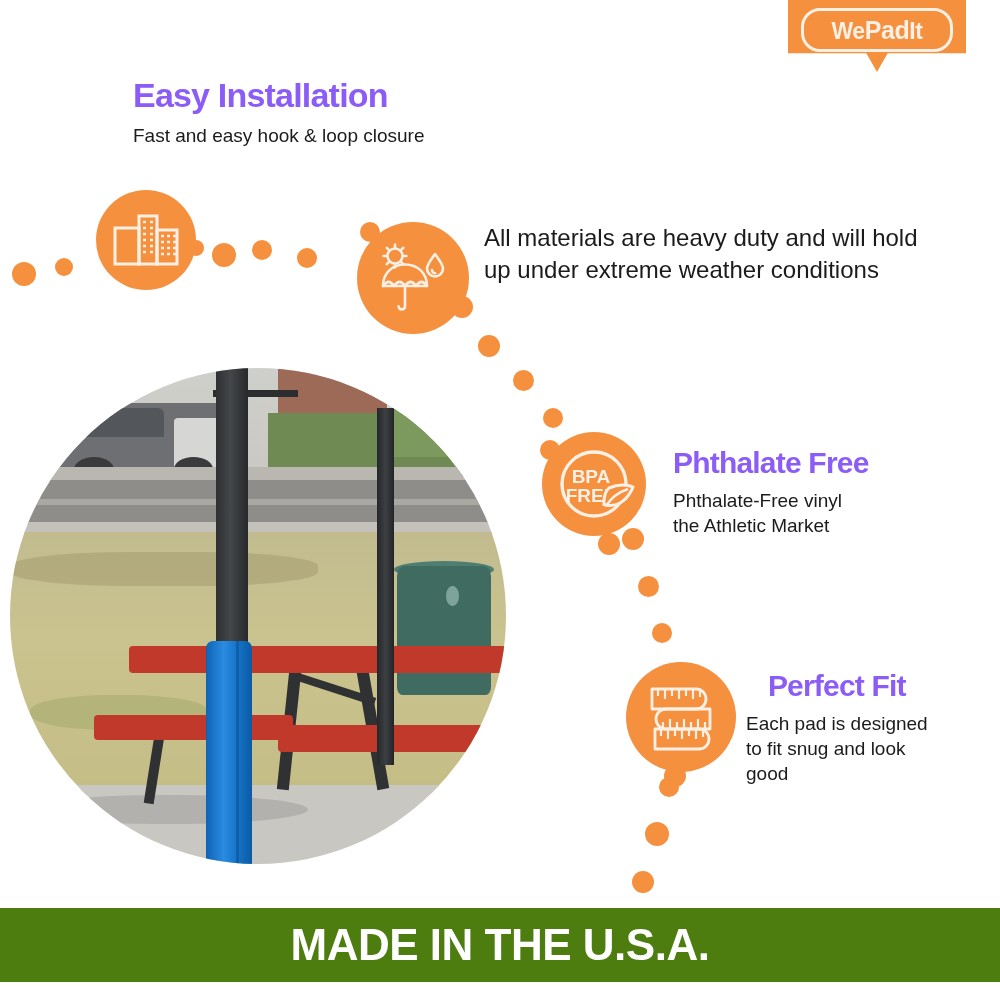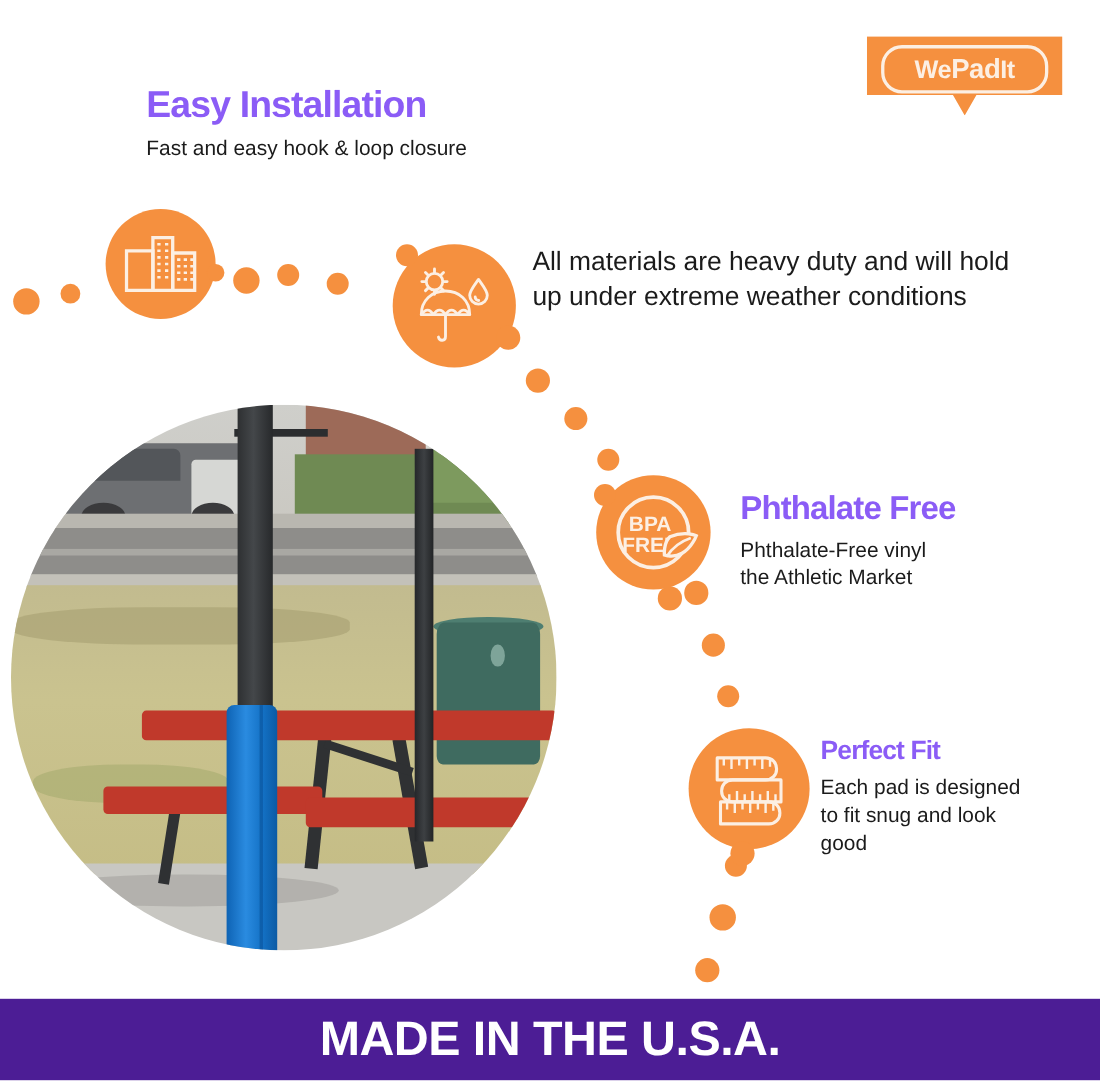--- a/index.html
+++ b/index.html
@@ -22,21 +22,20 @@
   
   .logo-badge {
     position: absolute;
     top: 0;
     left: 788px;
     width: 178px;
     height: 72px;
     background: #F5903F;
     -webkit-clip-path: polygon(0 0, 100% 0, 100% 74%, 56% 74%, 50% 100%, 44% 74%, 0 74%);
     clip-path: polygon(0 0, 100% 0, 100% 74%, 56% 74%, 50% 100%, 44% 74%, 0 74%);
-    margin-top: 33px;
   }
   .logo-inner {
     position: absolute;
     top: 8px;
     left: 13px;
     right: 13px;
     height: 38px;
     border: 3px solid #FCEFE3;
     border-radius: 19px;
     display: flex;
@@ -75,21 +74,21 @@
 
   #blk-weather { top: 212px; left: 484px; }
   #blk-weather .feature-title { font-size: 30px; }
   #blk-weather .feature-desc { font-size: 24px; margin-top: 10px; }
 
   #blk-phthalate { top: 447px; left: 673px; }
   #blk-phthalate .feature-title { font-size: 30px; }
   #blk-phthalate .feature-desc { font-size: 19px; margin-top: 9px; }
 
   #blk-fit { top: 670px; left: 746px; }
-  #blk-fit .feature-title { font-size: 24px; }
+  #blk-fit .feature-title { font-size: 30px; text-align: center; }
   #blk-fit .feature-desc { font-size: 19px; margin-top: 9px; }
 
   
   .icon-circle {
     position: absolute;
     border-radius: 50%;
     background: #F5903F;
     display: flex;
     align-items: center;
     justify-content: center;
@@ -177,21 +176,21 @@
   }
   .ph-pad-seam { left:45.6%; top:55%; width:0.5%; height:45%; background:#0a4f93; opacity:.55; }
 
   
   #made-banner {
     position: absolute;
     left: 0;
     top: 908px;
     width: 1000px;
     height: 74px;
-    background: #4c1d95;
+    background: #4d7c0f;
     display: flex;
     align-items: center;
     justify-content: center;
   }
   #made-banner .made-text {
     color: #ffffff;
     font-weight: bold;
     font-size: 44px;
     letter-spacing: -0.5px;
     line-height: 1;

